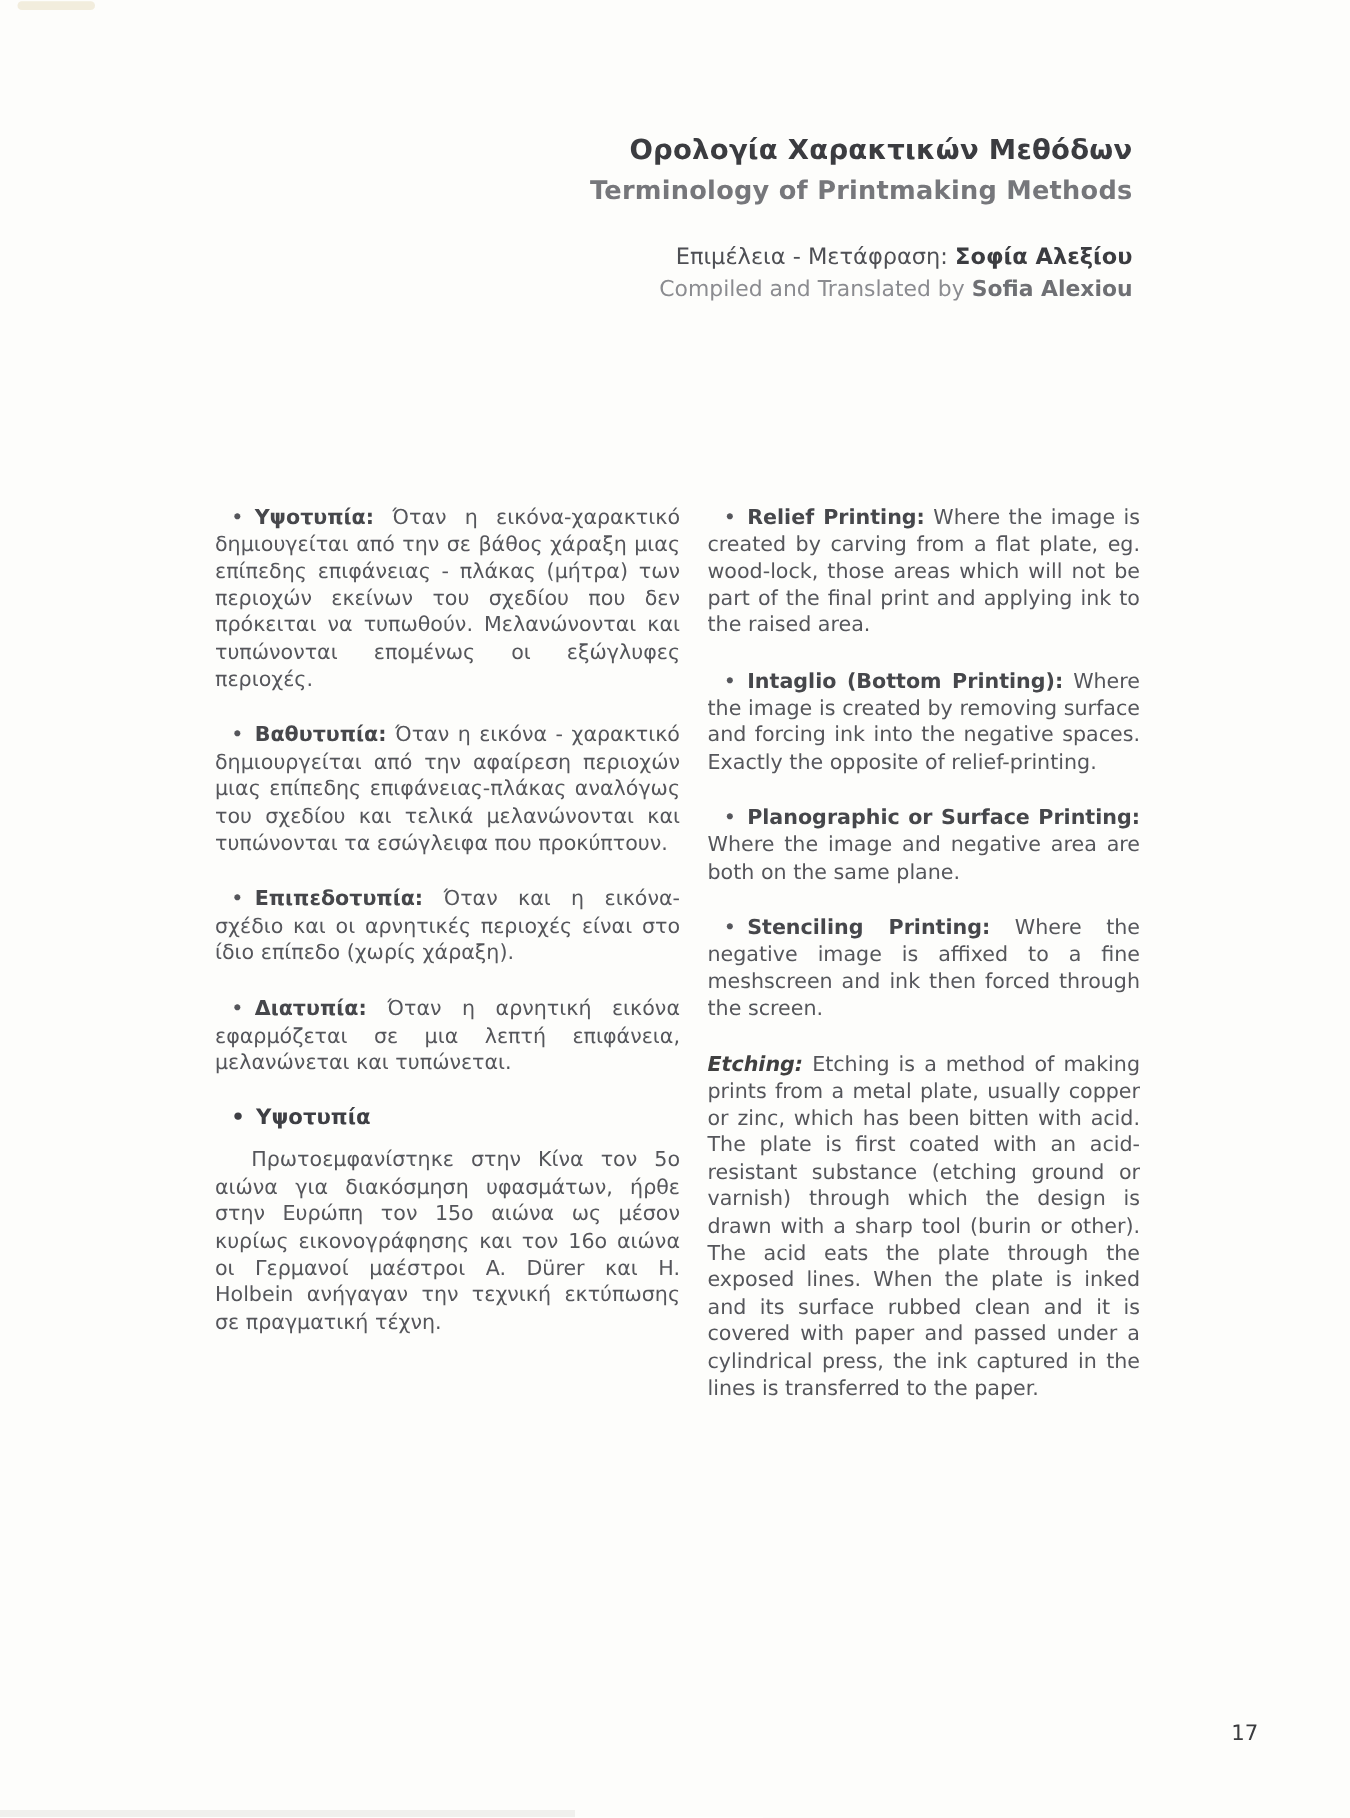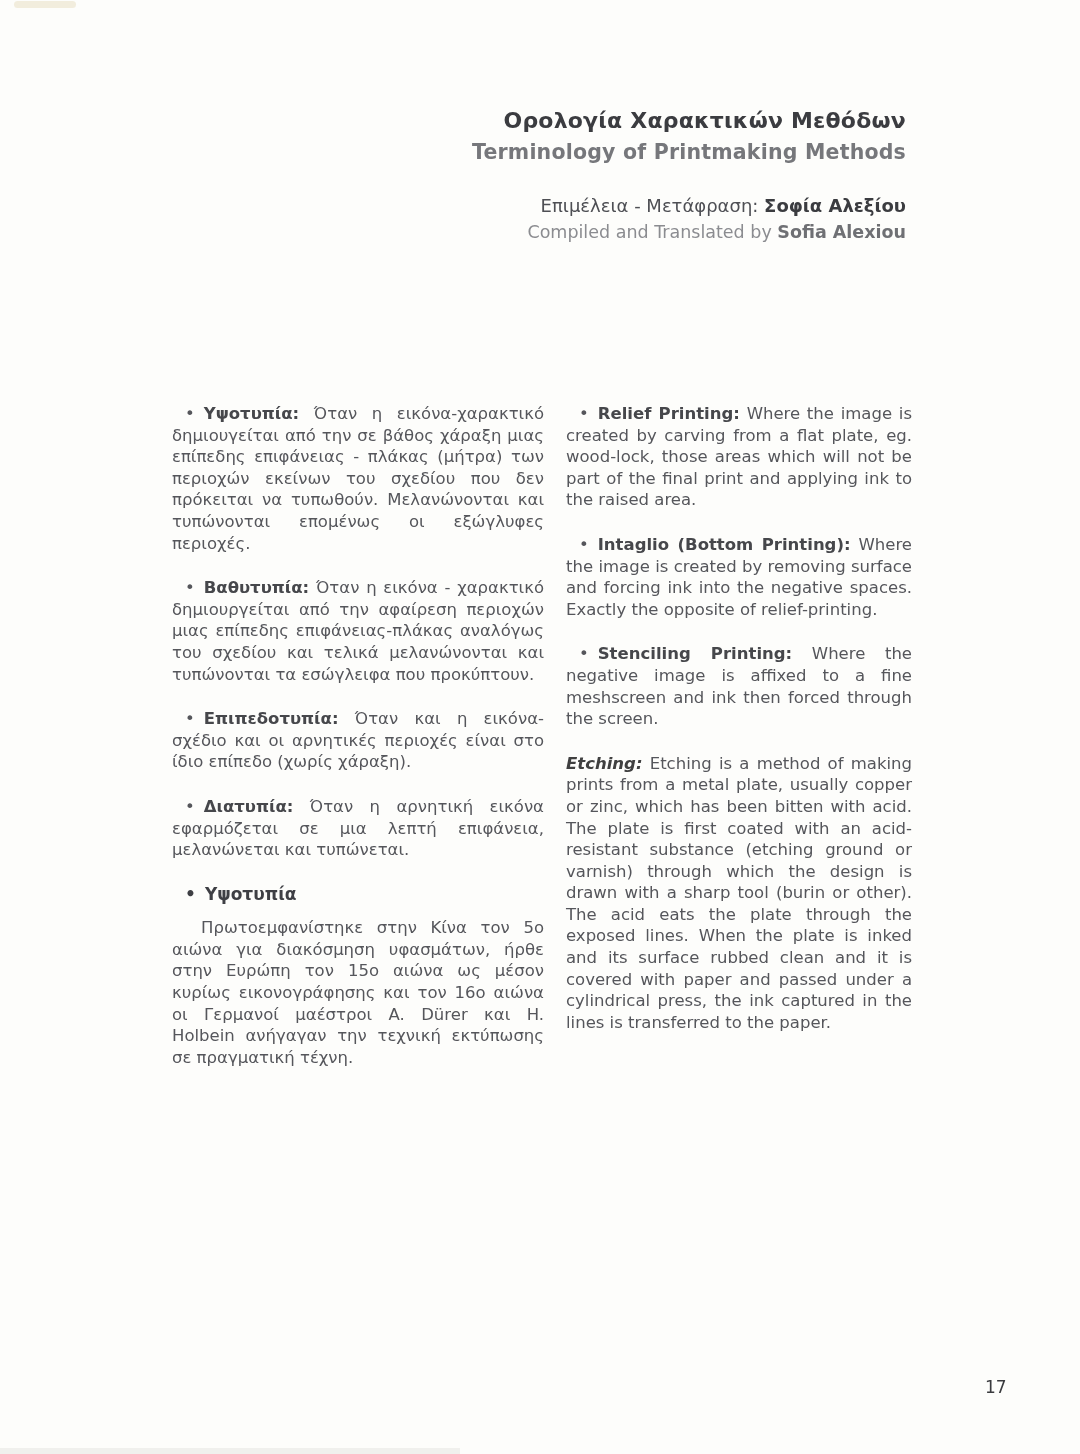--- a/index.html
+++ b/index.html
@@ -126,20 +126,21 @@
 
 
     <p class="para cont">Πρωτοεμφανίστηκε στην Κίνα τον 5ο αιώνα για διακόσμηση υφασμάτων, ήρθε στην Ευρώπη τον 15ο αιώνα ως μέσον κυρίως εικονογράφησης και τον 16ο αιώνα οι Γερμανοί μαέστροι A. Dürer και H. Holbein ανήγαγαν την τεχνική εκτύπωσης σε πραγματική τέχνη.</p>
   </main>
 
   <aside class="col col-right">
     <p class="para"><span class="bullet">•</span><b class="lead">Relief Printing:</b><span> Where the image is created by carving from a flat plate, eg. wood-lock, those areas which will not be part of the final print and applying ink to the raised area.</span></p>
 
     <p class="para"><span class="bullet">•</span><b class="lead">Intaglio (Bottom Printing):</b><span> Where the image is created by removing surface and forcing ink into the negative spaces. Exactly the opposite of relief-printing.</span></p>
 
+    <p class="para"><span class="bullet">•</span><b class="lead">Planographic or Surface Printing:</b><span> Where the image and negative area are both on the same plane.</span></p>
 
     <p class="para"><span class="bullet">•</span><b class="lead">Stenciling Printing:</b><span> Where the negative image is affixed to a fine meshscreen and ink then forced through the screen.</span></p>
 
     <p class="para flush etching-para"><i class="lead-italic">Etching:</i><span> Etching is a method of making prints from a metal plate, usually copper or zinc, which has been bitten with acid. The plate is first coated with an acid-resistant substance (etching ground or varnish) through which the design is drawn with a sharp tool (burin or other). The acid eats the plate through the exposed lines. When the plate is inked and its surface rubbed clean and it is covered with paper and passed under a cylindrical press, the ink captured in the lines is transferred to the paper.</span></p>
 
   </aside>
 
   <div class="page-number">17</div>
 
 </div>

